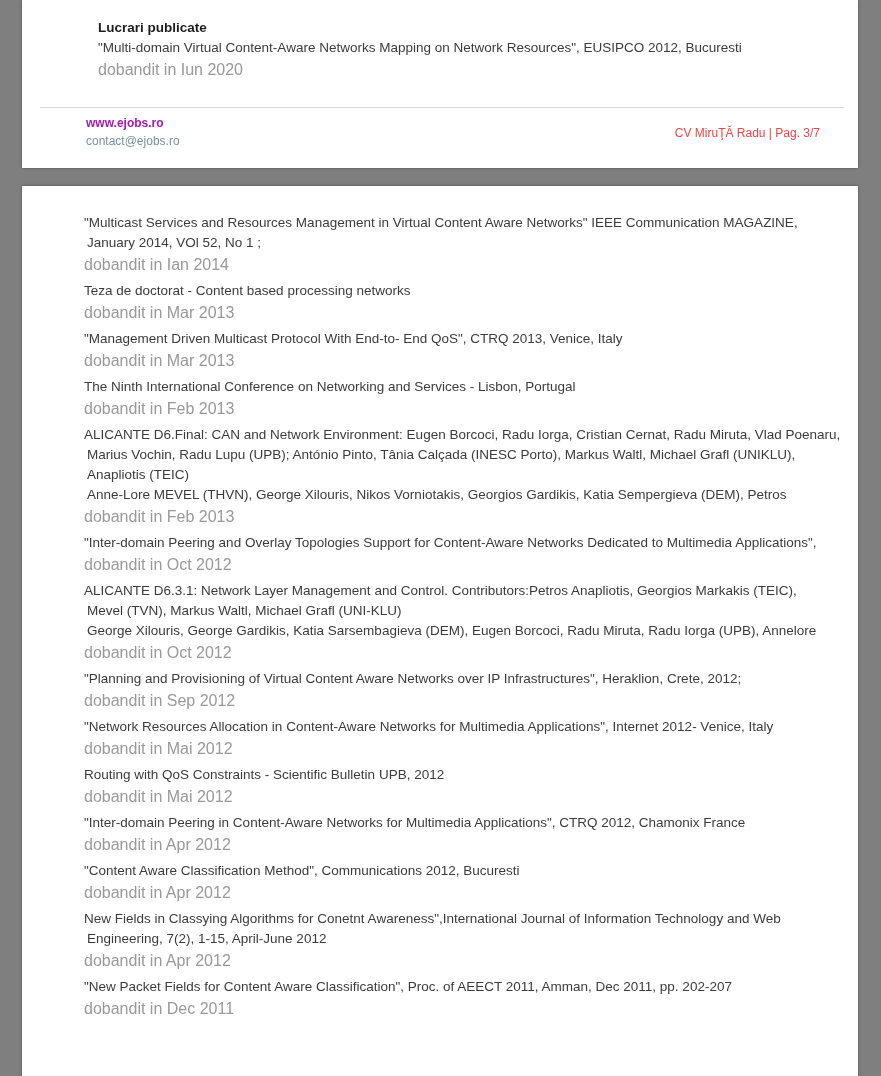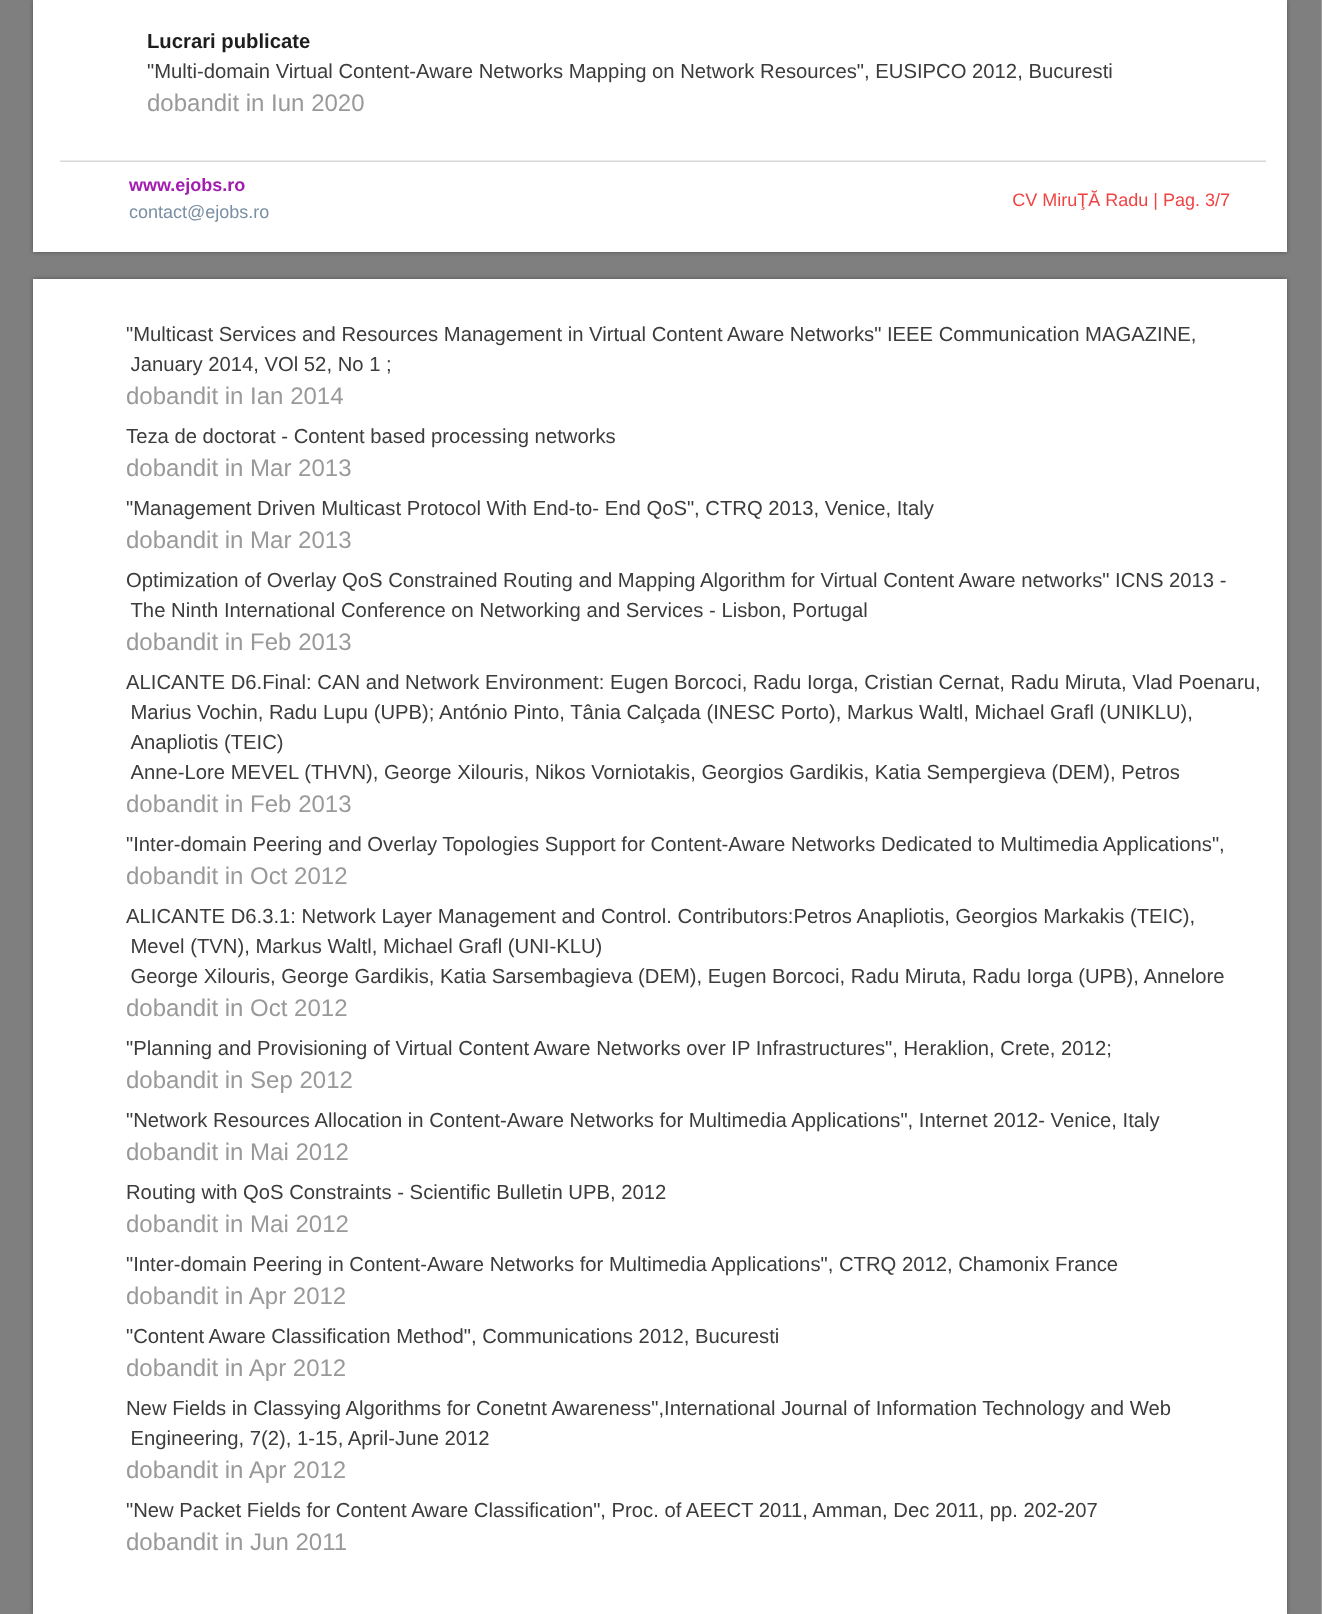--- a/index.html
+++ b/index.html
@@ -101,21 +101,20 @@
 
   <div class="pub-entry">
     <div class="pub-title">
             <div class="pub-line">"Management Driven Multicast Protocol With End-to- End QoS", CTRQ 2013, Venice, Italy</div>
           </div>
     <div class="pub-date">dobandit in Mar 2013</div>
   </div>
 
   <div class="pub-entry">
     <div class="pub-title">
-            <div class="pub-line">Optimization of Overlay QoS Constrained Routing and Mapping Algorithm for Virtual Content Aware networks" ICNS 2013 -</div>
             <div class="pub-line">The Ninth International Conference on Networking and Services - Lisbon, Portugal</div>
           </div>
     <div class="pub-date">dobandit in Feb 2013</div>
   </div>
 
   <div class="pub-entry">
     <div class="pub-title">
             <div class="pub-line">ALICANTE D6.Final: CAN and Network Environment: Eugen Borcoci, Radu Iorga, Cristian Cernat, Radu Miruta, Vlad Poenaru,</div>
             <div class="pub-line">Marius Vochin, Radu Lupu (UPB); António Pinto, Tânia Calçada (INESC Porto), Markus Waltl, Michael Grafl (UNIKLU),</div>
             <div class="pub-line">Anapliotis (TEIC)</div>
@@ -180,18 +179,18 @@
             <div class="pub-line">New Fields in Classying Algorithms for Conetnt Awareness",International Journal of Information Technology and Web</div>
             <div class="pub-line">Engineering, 7(2), 1-15, April-June 2012</div>
           </div>
     <div class="pub-date">dobandit in Apr 2012</div>
   </div>
 
   <div class="pub-entry">
     <div class="pub-title">
             <div class="pub-line">"New Packet Fields for Content Aware Classification", Proc. of AEECT 2011, Amman, Dec 2011, pp. 202-207</div>
           </div>
-    <div class="pub-date">dobandit in Jun 2011</div>
+    <div class="pub-date">dobandit in Dec 2011</div>
   </div>
 </div>
   </div>
 
 </div>
 
 </body></html>

